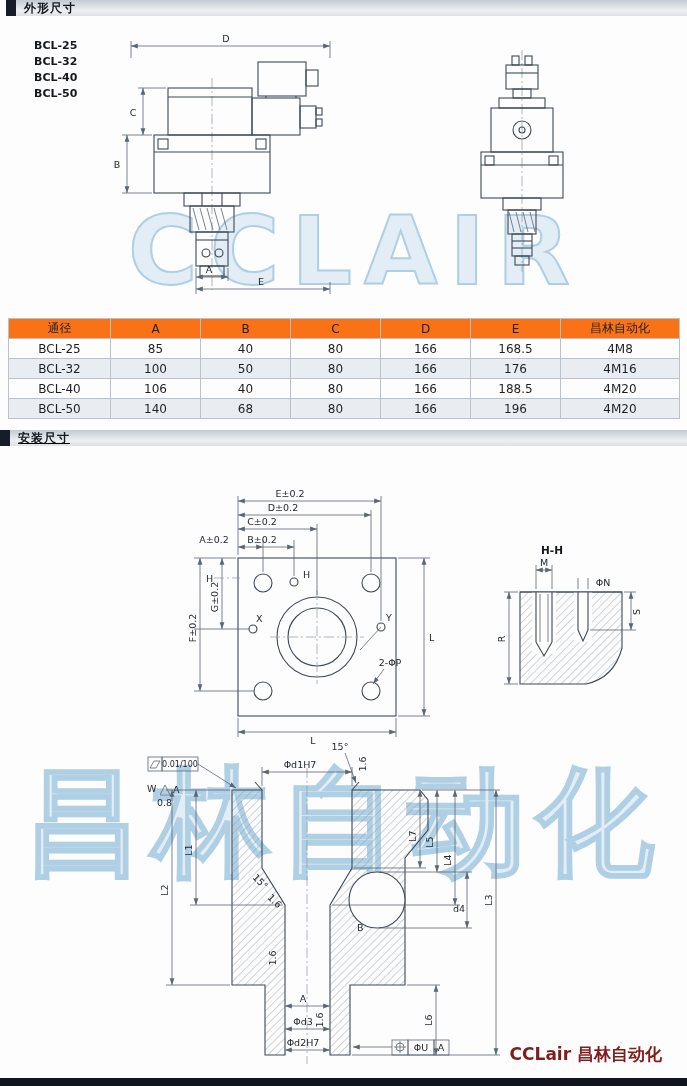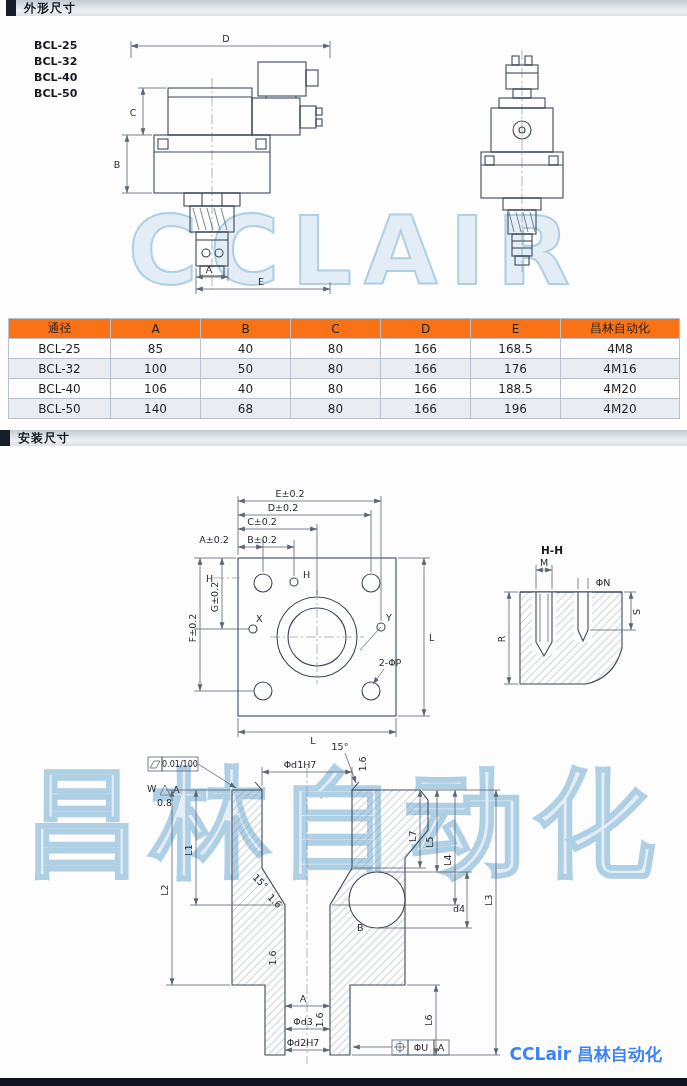--- a/index.html
+++ b/index.html
@@ -7,21 +7,21 @@
   .page {
     position:relative; width:687px; height:1086px; background:#fdfdfe;
     overflow:hidden; font-family:"DejaVu Sans","Liberation Sans",sans-serif;
   }
   .bar {
     position:absolute; left:0; width:100%; height:16px;
     background:linear-gradient(180deg,#c3cad2 0%,#edf0f3 65%,#dde2e7 100%);
     display:flex; align-items:center; z-index:3;
   }
   .bar1 { top:0;margin-left:6px; }
-  .bar2 { top:430px; }
+  .bar2 { top:430px;text-decoration:underline; }
   .bar-block { width:10px; height:16px; background:#171c29; margin-right:8px; }
   .bar-title { font-size:12px; font-weight:bold; color:#15181f; letter-spacing:1px; }
   .models { position:absolute; left:34px; top:38px; font-size:11px; font-weight:bold; color:#15181f; line-height:16px; z-index:3; }
   .watermark {
     position:absolute; font-weight:bold; white-space:nowrap; z-index:1;
     color:rgba(186,213,232,0.40); -webkit-text-stroke:2px #aecfe4;
   }
   .wm1 { left:128px; top:196px; font-size:95px; letter-spacing:12px; }
   .wm2 { left:24px; top:744px; font-size:118px; letter-spacing:10px; }
   svg.layer { position:absolute; left:0; z-index:2; }
@@ -30,21 +30,21 @@
   .dim-table {
     position:absolute; left:8px; top:318px; width:671px; border-collapse:collapse;
     font-size:12px; color:#1c2026; z-index:2; table-layout:fixed;
   }
   .dim-table th, .dim-table td {
     border:1px solid #b9c2cc; text-align:center; padding:1px 4px; height:20px;
     font-weight:normal; background:#fdfdfe;
   }
   .dim-table thead th { background:#f97316; }
   .dim-table tr.alt td { background:#e9edf2; }
-  .footer-brand { position:absolute; right:25px; top:1043px; font-size:17px; font-weight:bold; color:#3b82f6; z-index:3; }
+  .footer-brand { position:absolute; right:25px; top:1043px; font-size:17px; font-weight:bold; color:#7f1d1d; z-index:3; }
   .bottom-bar { position:absolute; left:0; bottom:0; width:100%; height:8px; background:#10141f; z-index:3; }
   
   .ol { stroke:#3f4a58; stroke-width:1.1; fill:none; }
   .dl { stroke:#5b6675; stroke-width:0.8; fill:none; }
   .cl { stroke:#8b99ab; stroke-width:0.7; fill:none; stroke-dasharray:10 3 2 3; }
   .hf { fill:url(#hx2); stroke:#3f4a58; stroke-width:1.1; }
   .wh { fill:#fdfdfe; stroke:none; }
   .tx { fill:#232830; font-size:9.5px; stroke:none; font-family:"DejaVu Sans","Liberation Sans",sans-serif; }
   .tx8 { fill:#232830; font-size:8px; stroke:none; }
   .txb { fill:#15181f; font-size:10.5px; font-weight:bold; stroke:none; }

